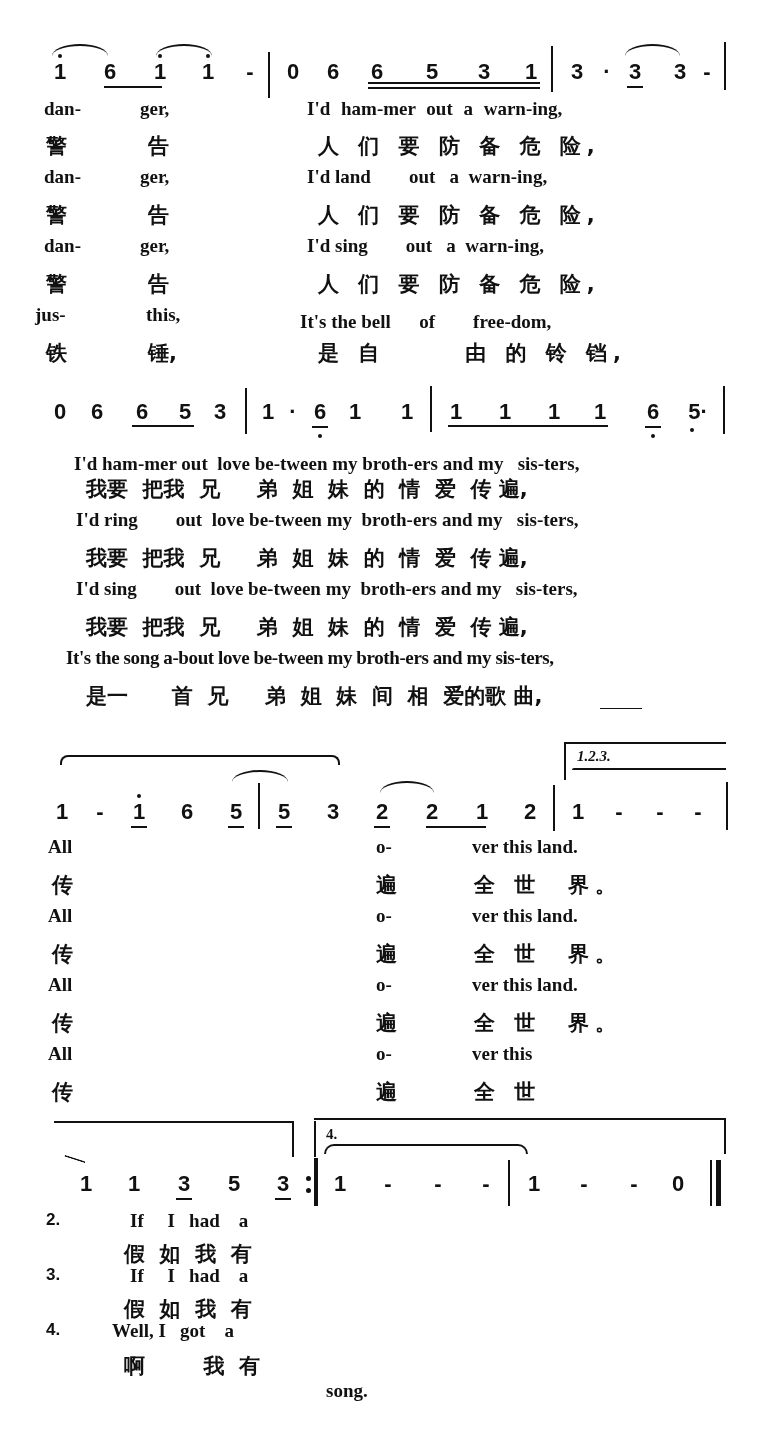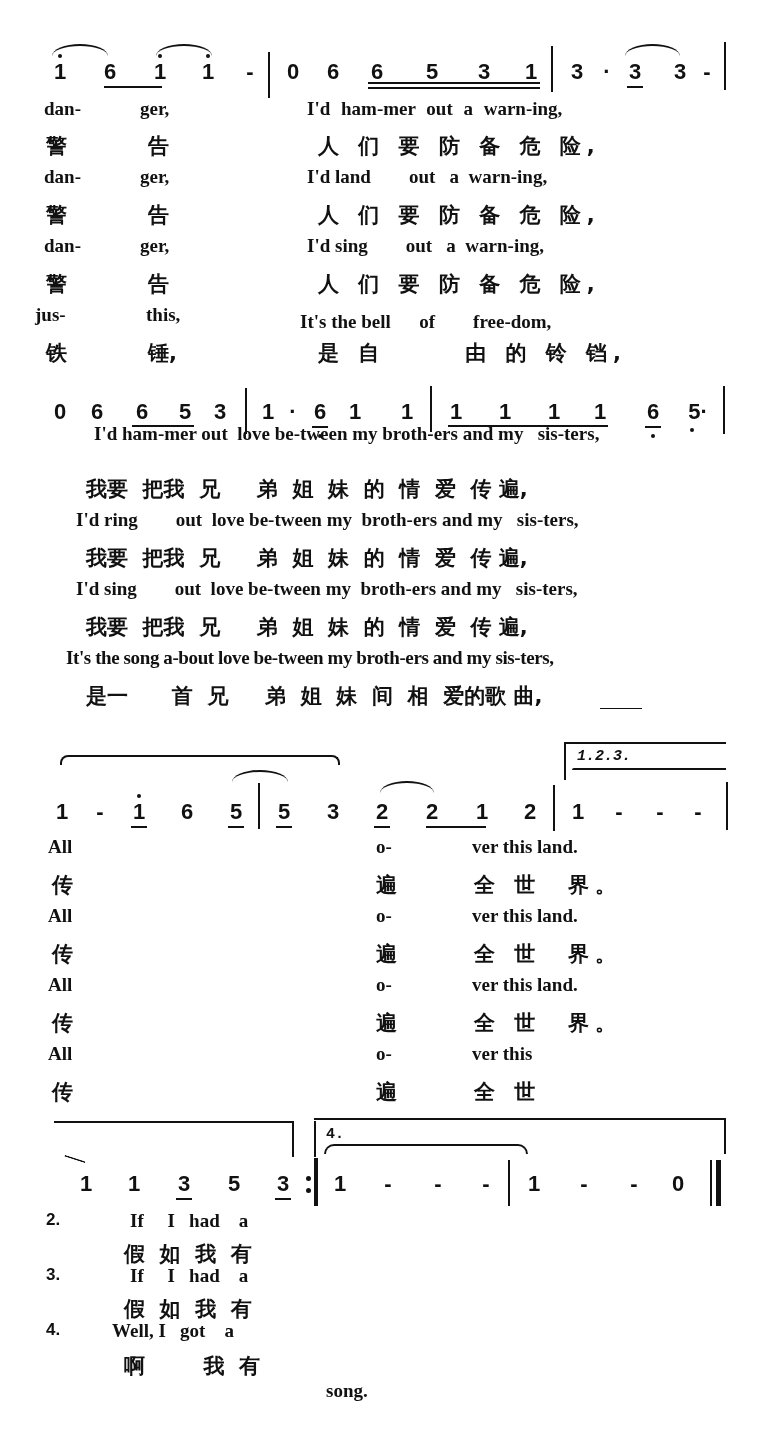--- a/index.html
+++ b/index.html
@@ -9,21 +9,21 @@
   .note .lo { position: absolute; left: 8px; top: 30px; width: 4px; height: 4px; background: #111; border-radius: 50%; }
   .note .u1 { position: absolute; left: 2px; right: 2px; top: 26px; height: 2px; background: #111; }
   .bar { position: absolute; width: 2px; background: #111; }
   .ul { position: absolute; height: 2px; background: #111; }
   .en { position: absolute; font-family: "Liberation Serif", serif; font-weight: bold; font-size: 19px; white-space: nowrap; }
   .zh { position: absolute; font-family: "DejaVu Sans", sans-serif; font-weight: bold; font-size: 21px; white-space: nowrap; }
   .tie { position: absolute; border-top: 2px solid #111; border-radius: 50% 50% 0 0 / 100% 100% 0 0; height: 10px; }
   .bracket { position: absolute; border-top: 2px solid #111; }
   .vline { position: absolute; width: 2px; background: #111; }
   .dotsm { position: absolute; width: 5px; height: 5px; background: #111; border-radius: 50%; }
-  .volta { position: absolute; font-family: Liberation Mono, monospace; font-style: italic; font-weight: bold; font-size: 15px; }
+  .volta { position: absolute; font-family: Liberation Serif, serif; font-style: italic; font-weight: bold; font-size: 15px; }
 </style>
 </head>
 <body>
 
 <div>
 
   <div>
 
     <div class="tie" style="left:52px; top:44px; width:56px;"></div>
     <div class="tie" style="left:156px; top:44px; width:56px;"></div>
@@ -105,21 +105,21 @@
 
     <div class="note" style="left:446px; top:400px;">1</div>
     <div class="note" style="left:495px; top:400px;">1</div>
     <div class="note" style="left:544px; top:400px;">1</div>
     <div class="note" style="left:590px; top:400px;">1</div>
     <div class="ul" style="left:448px; top:425px; width:160px;"></div>
     <div class="note" style="left:643px; top:400px;"><span class="u1"></span><span class="lo" style="top:34px;"></span><span>6</span></div>
     <div class="note" style="left:682px; top:400px; width:32px;"><span class="lo" style="left:8px; top:28px;"></span><span>5·</span></div>
     <div class="bar" style="left:723px; top:386px; height:48px;"></div>
 
-    <div class="en" style="left:74px; top:423px; white-space:pre;margin-left:20px;">I'd ham-mer out  love be-tween my broth-ers and my   sis-ters,</div>
+    <div class="en" style="left:74px; top:453px; white-space:pre;">I'd ham-mer out  love be-tween my broth-ers and my   sis-ters,</div>
     <div class="zh" style="left:86px; top:475px; white-space:pre;">我要  把我  兄     弟  姐  妹  的  情  爱  传 遍,</div>
     <div class="en" style="left:76px; top:509px; white-space:pre;">I'd ring        out  love be-tween my  broth-ers and my   sis-ters,</div>
     <div class="zh" style="left:86px; top:544px; white-space:pre;">我要  把我  兄     弟  姐  妹  的  情  爱  传 遍,</div>
     <div class="en" style="left:76px; top:578px; white-space:pre;">I'd sing        out  love be-tween my  broth-ers and my   sis-ters,</div>
     <div class="zh" style="left:86px; top:613px; white-space:pre;">我要  把我  兄     弟  姐  妹  的  情  爱  传 遍,</div>
     <div class="en" style="left:66px; top:647px; white-space:pre; letter-spacing:-0.4px;">It's the song a-bout love be-tween my broth-ers and my sis-ters,</div>
     <div class="zh" style="left:86px; top:682px; white-space:pre;">是一      首  兄     弟  姐  妹  间  相  爱的歌 曲,</div>
     <div class="ul" style="left:600px; top:708px; width:42px; height:1px;"></div>
   </div>
 

